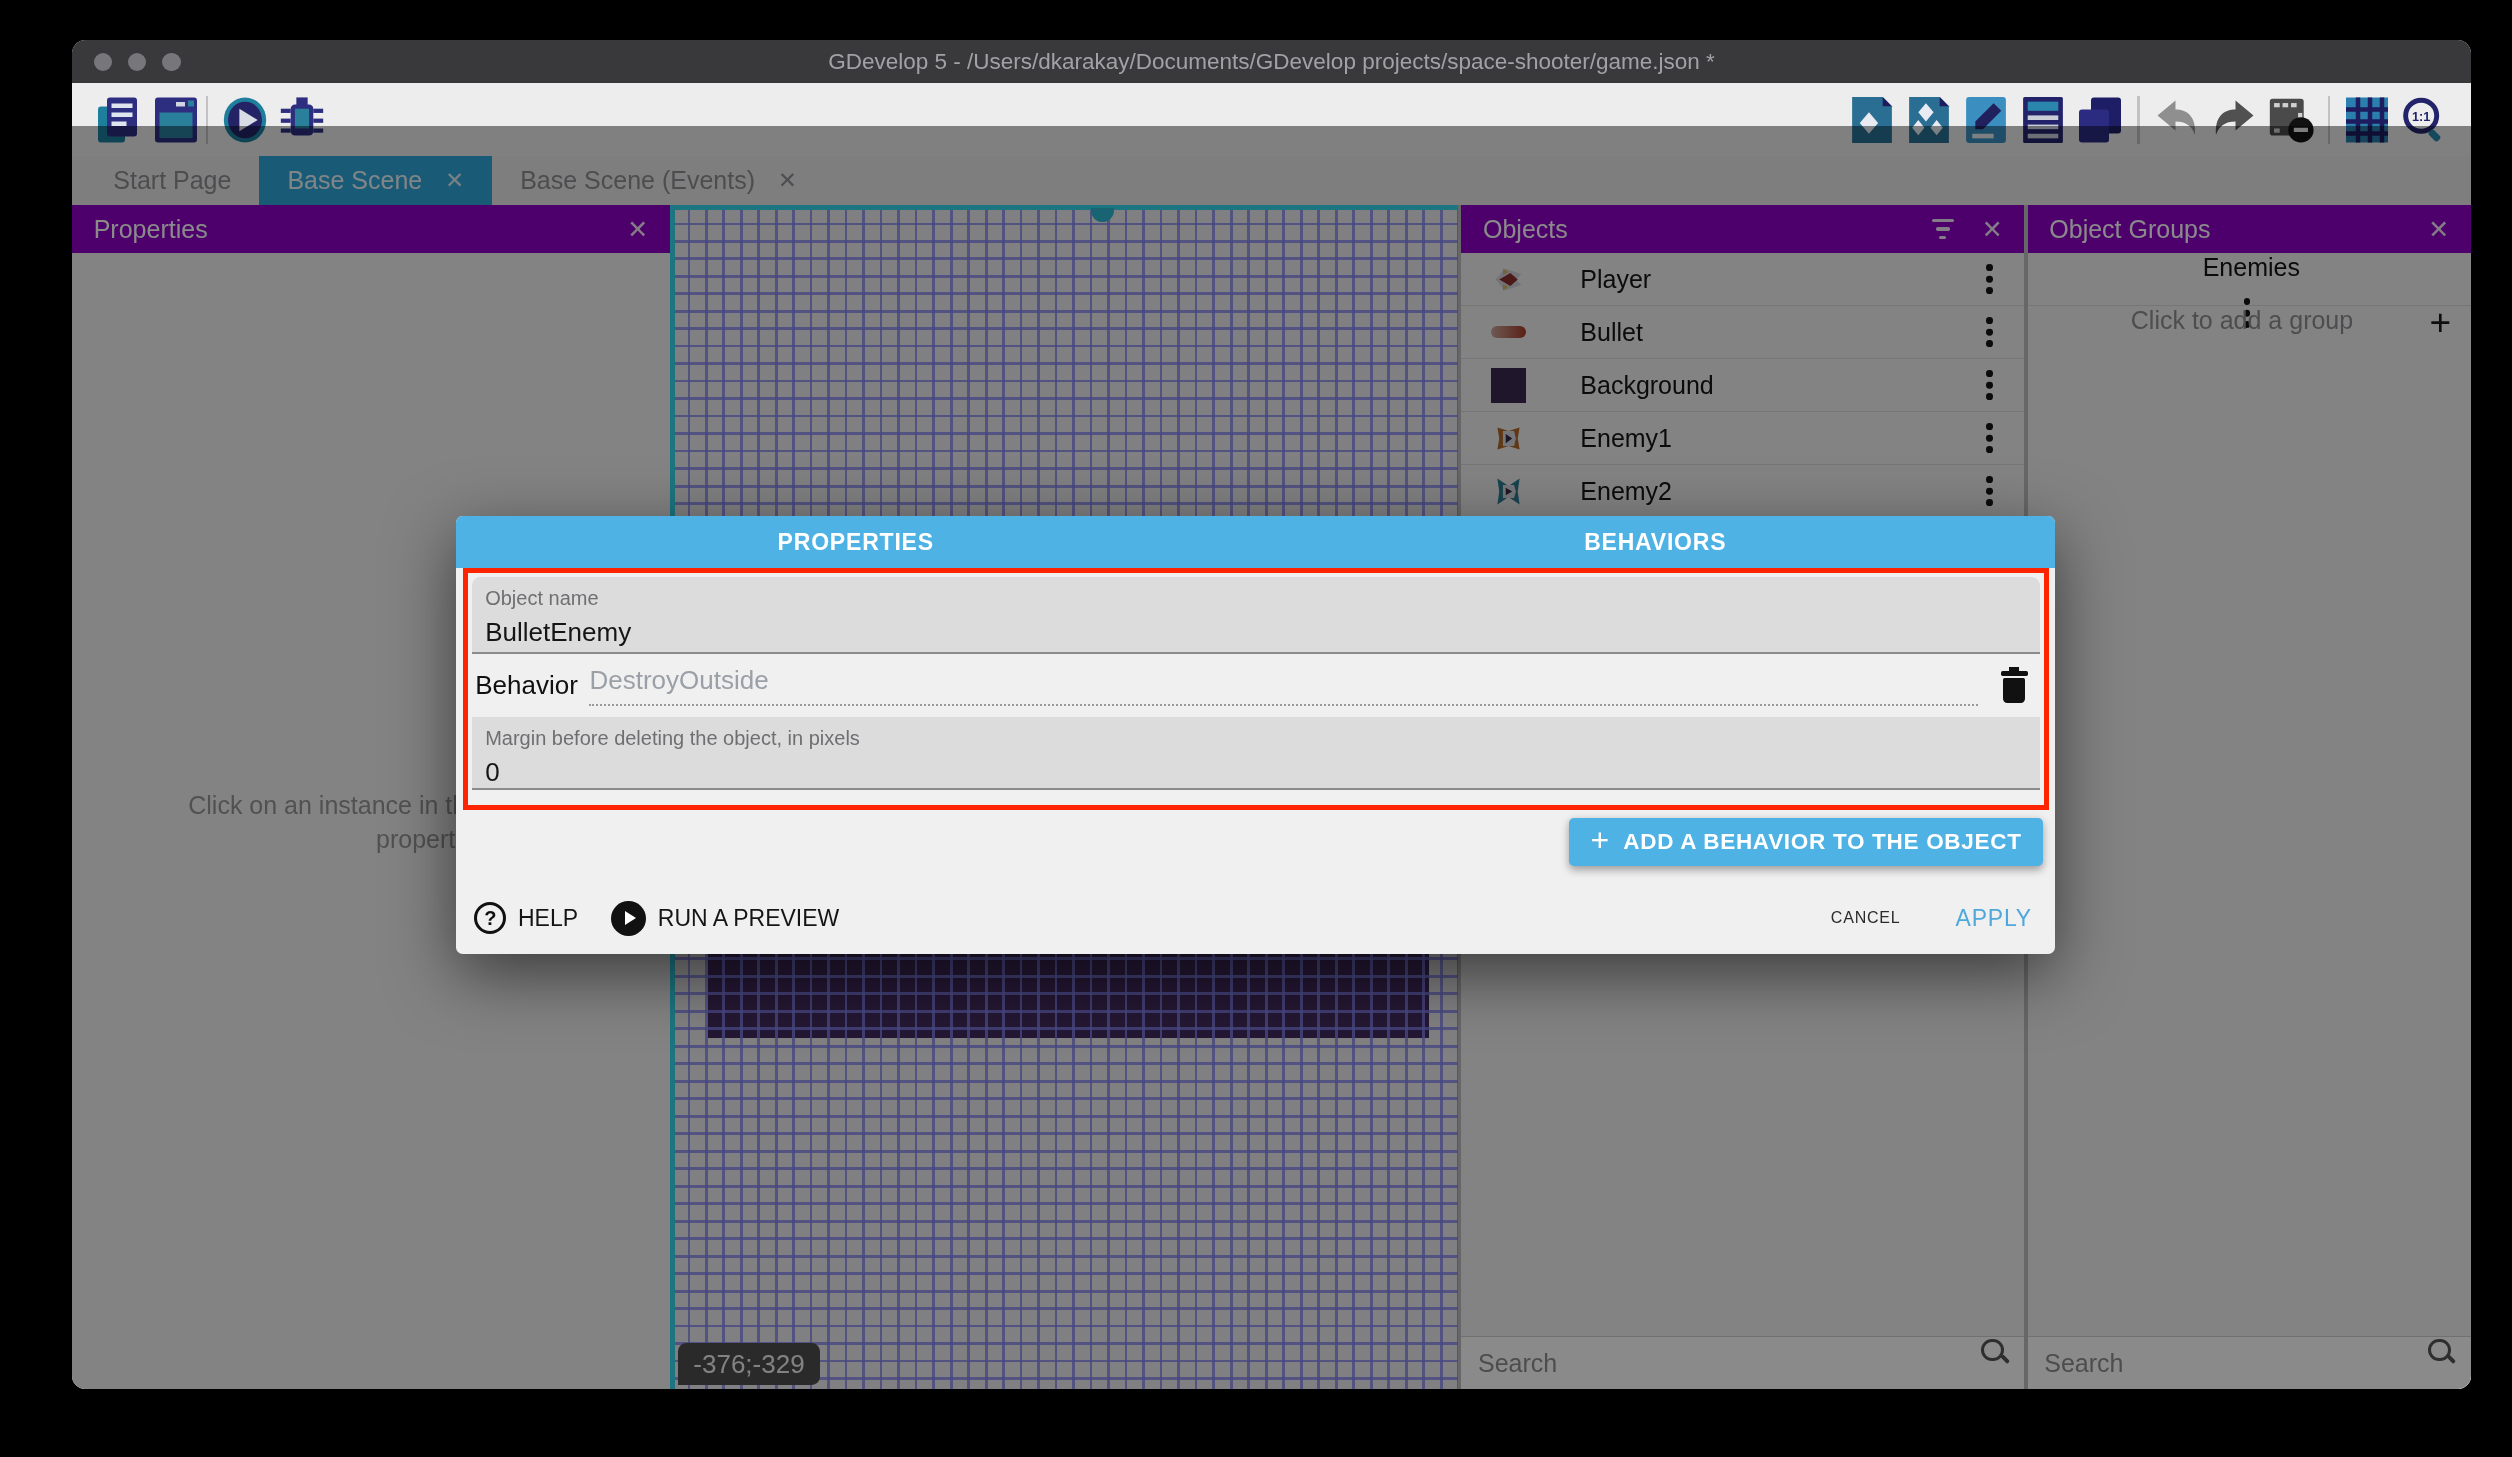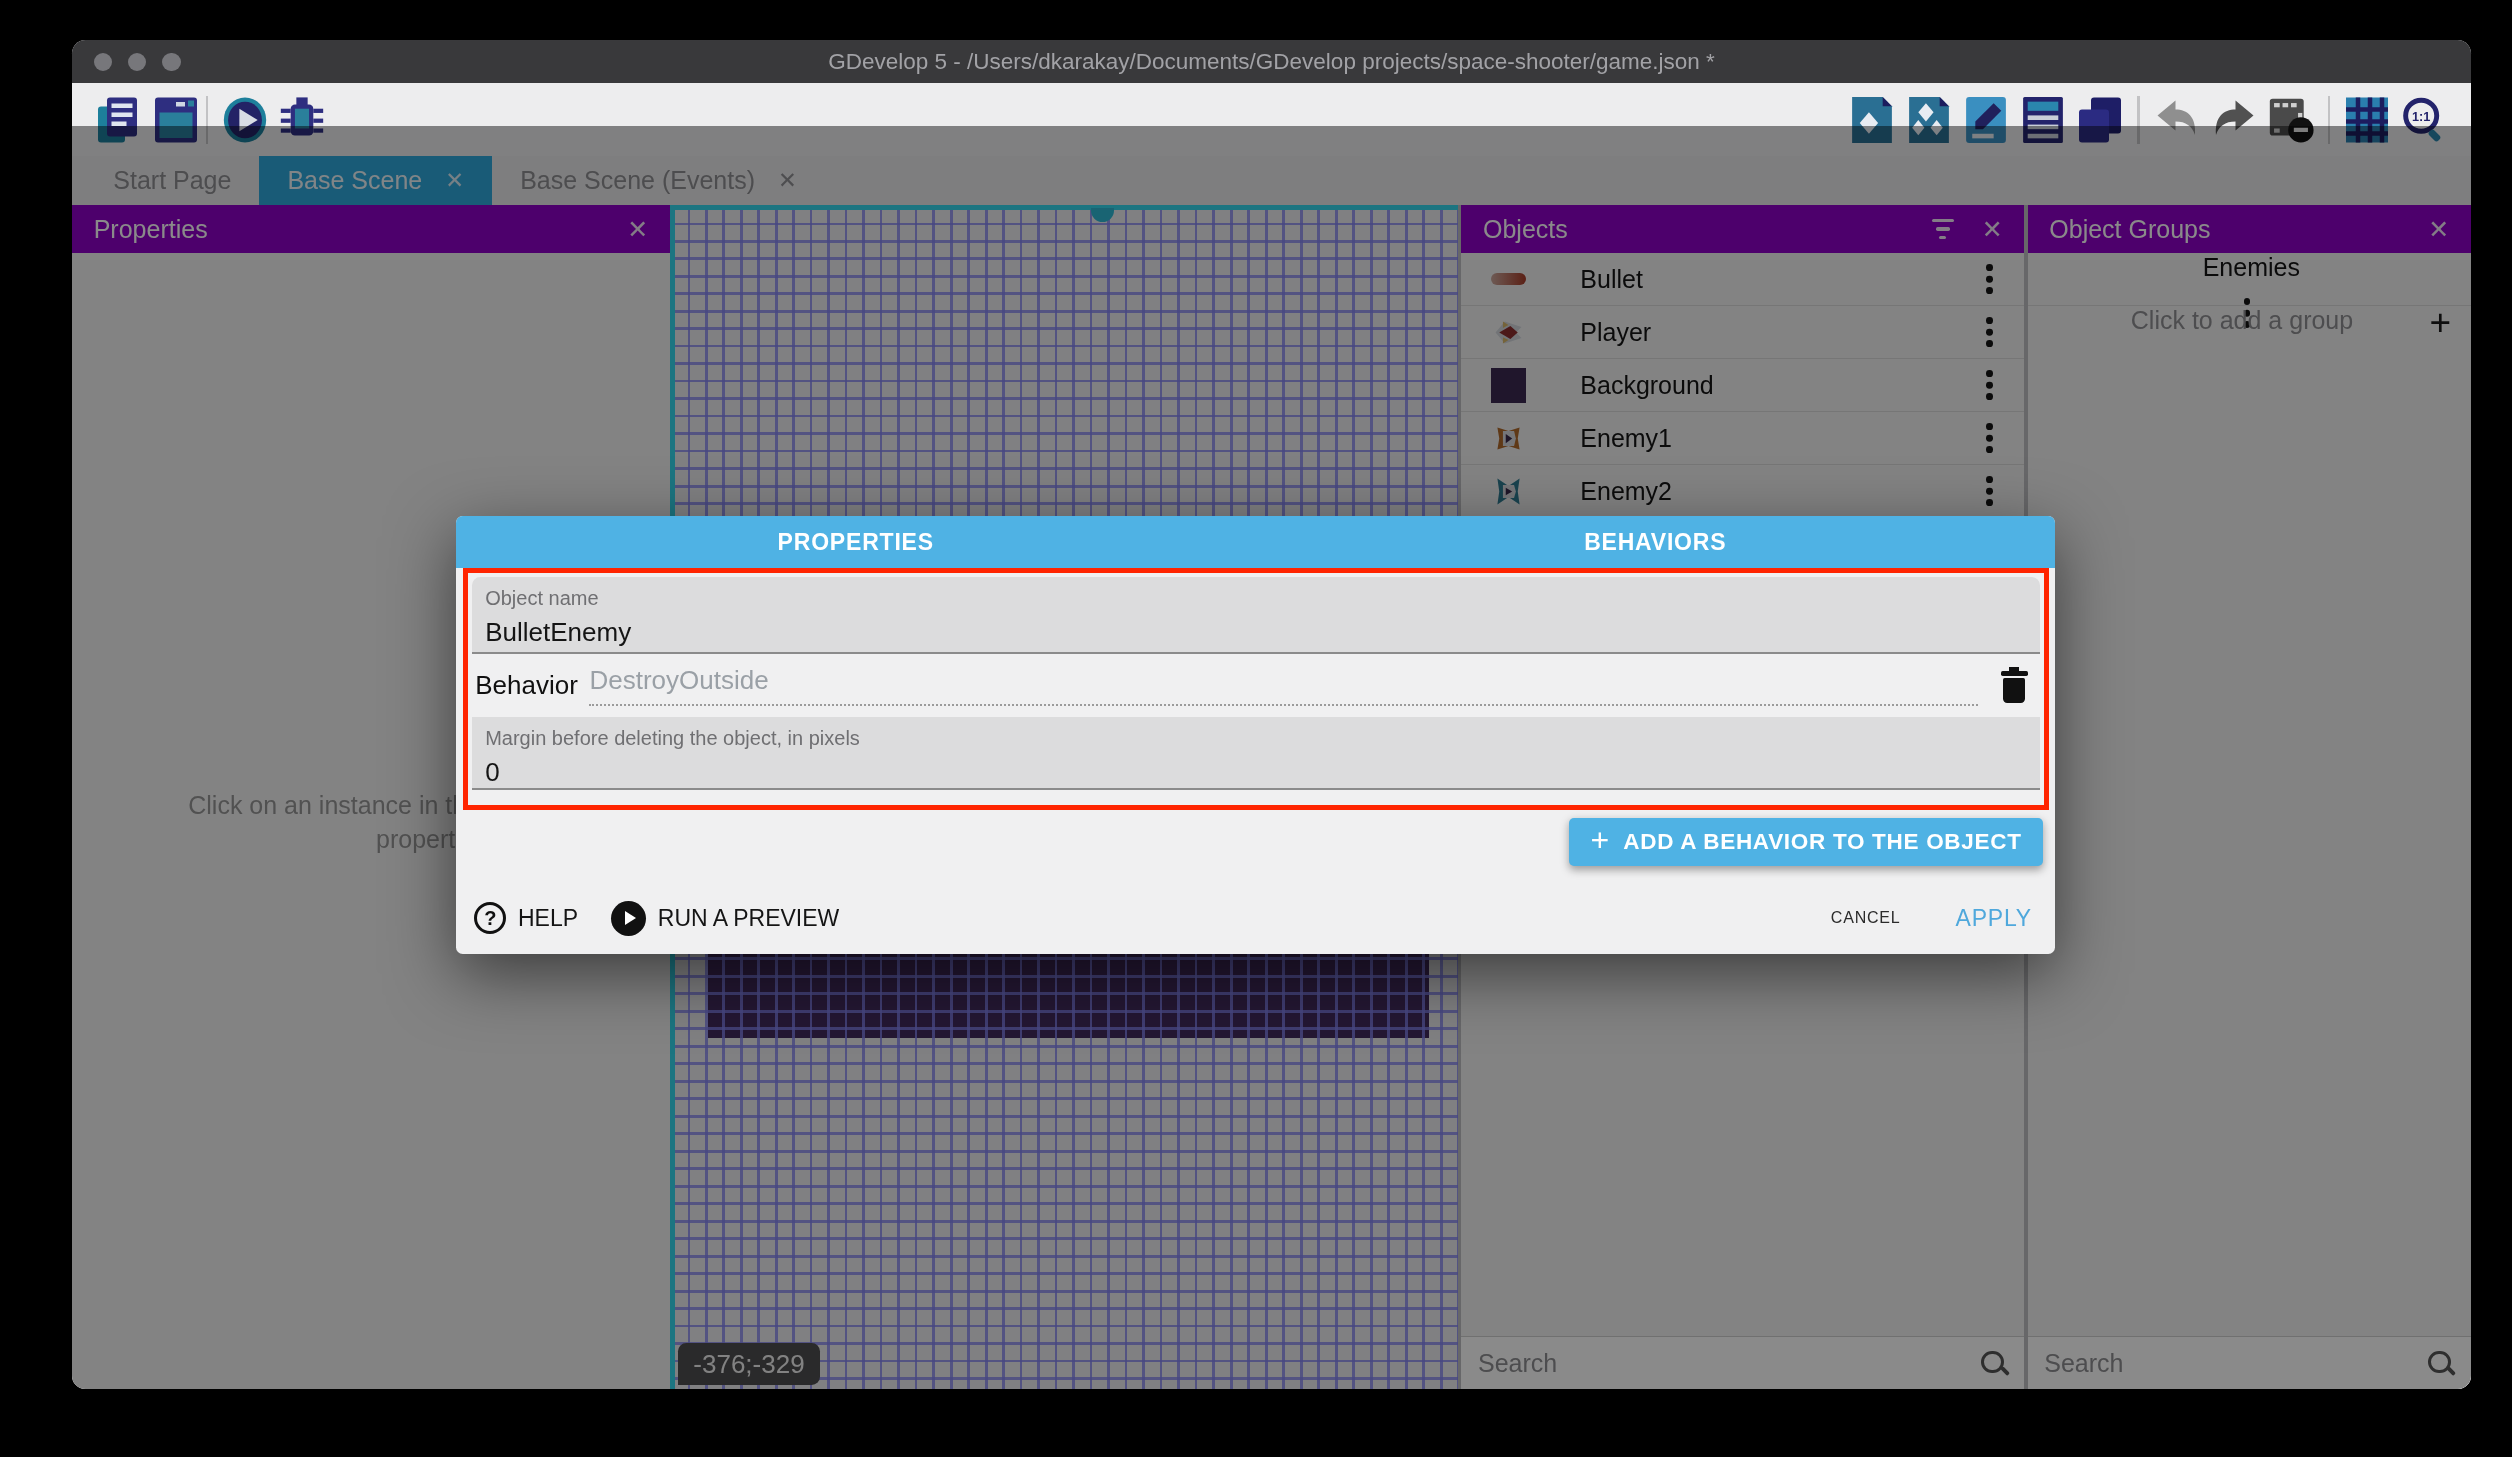--- a/index.html
+++ b/index.html
@@ -80,21 +80,21 @@
   .bgobj-sprite { width:35px; height:35px; background:#3b2a52; }
 
   .grp-row { height:53px; display:flex; align-items:center; padding:0 23px 0 27px;
     border-bottom:1.7px solid #dadada;flex-direction:column; }
   .grp-label { font-size:25px; color:#161616; flex:1; }
   .add-row { height:53px; display:flex; padding:0 20px 0 27px; }
   .add-label { flex:1; text-align:center; font-size:25px; color:#8f8f92; }
   .plus-icon { font-size:37px; color:#1a1a1a; font-weight:400; line-height:33px; }
 
   .search-strip { position:absolute; left:0; bottom:0; width:100%; height:53px;
-    background:#fff; border-top:1.7px solid #cfcfcf; display:flex; align-items:center; padding:0 16.7px; }
+    background:#fff; border-top:1.7px solid #cfcfcf; display:flex; padding:0 16.7px; }
   .search-input { flex:1; border:none; outline:none; background:transparent;
     font-size:25px; color:#333; font-family:inherit; }
   .search-input::placeholder { color:#8f8f92; }
   .mag { position:relative; width:28px; height:28px; flex:0 0 auto; }
   .mag::before { content:""; position:absolute; left:1.7px; top:1.7px; width:16.7px; height:16.7px;
     border:3.3px solid #565656; border-radius:50%; }
   .mag::after { content:""; position:absolute; left:20px; top:20px; width:10px; height:4.2px;
     background:#565656; transform:rotate(45deg); border-radius:1.7px; }
 
   
@@ -345,35 +345,35 @@
             <span class="filter-icon">
                 <i style="width:21.7px"></i>
                 <i style="width:14px"></i>
                 <i style="width:6.7px"></i>
               </span>
             <span class="ph-x">✕</span>
           </div>
 
           <div class="obj-row">
             <span class="sprite-box">
-                <span class="bullet-sprite"></span>
-              </span>
-            <span class="obj-label">Bullet</span>
-            <span class="dots"></span>
-          </div>
-          <div class="obj-row">
-            <span class="sprite-box">
               <svg viewBox="0 0 40 40" width="37" height="37">
                   <polygon points="6,20 16,8 34,14 28,20 34,26 16,32" fill="#d3d6dc"></polygon>
                   <polygon points="10,20 22,13 30,20 22,27" fill="#8c2f2f"></polygon>
                   <polygon points="14,8 20,12 14,15" fill="#d9b86a"></polygon>
                   <polygon points="14,32 20,28 14,25" fill="#d9b86a"></polygon>
                 </svg>
             </span>
             <span class="obj-label">Player</span>
+            <span class="dots"></span>
+          </div>
+          <div class="obj-row">
+            <span class="sprite-box">
+                <span class="bullet-sprite"></span>
+              </span>
+            <span class="obj-label">Bullet</span>
             <span class="dots"></span>
           </div>
           <div class="obj-row">
             <span class="sprite-box">
                 <span class="bgobj-sprite"></span>
               </span>
             <span class="obj-label">Background</span>
             <span class="dots"></span>
           </div>
           <div class="obj-row">

